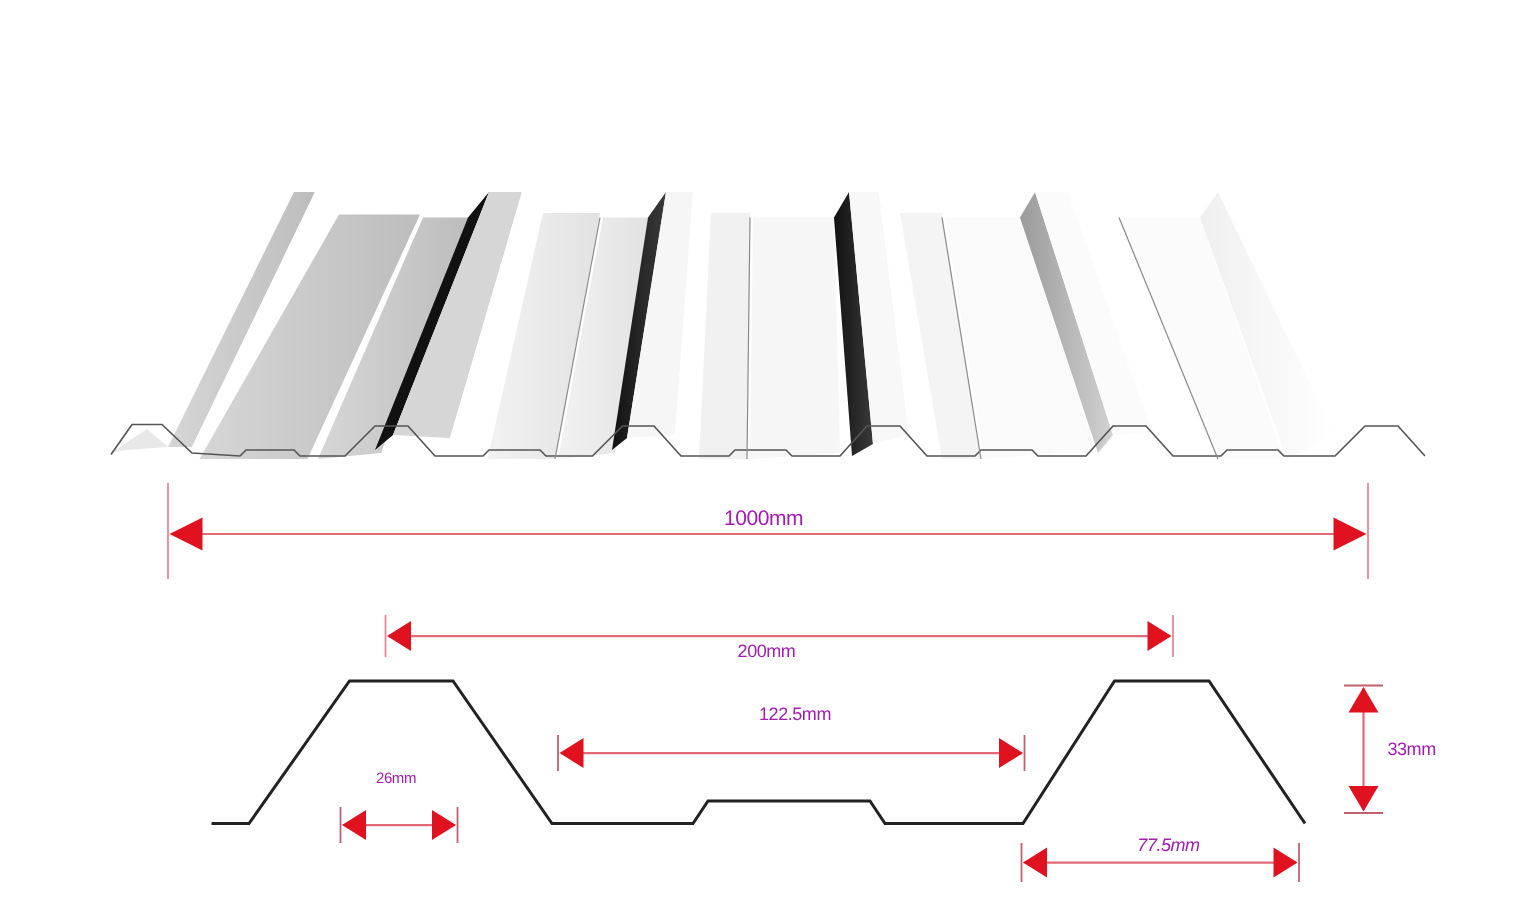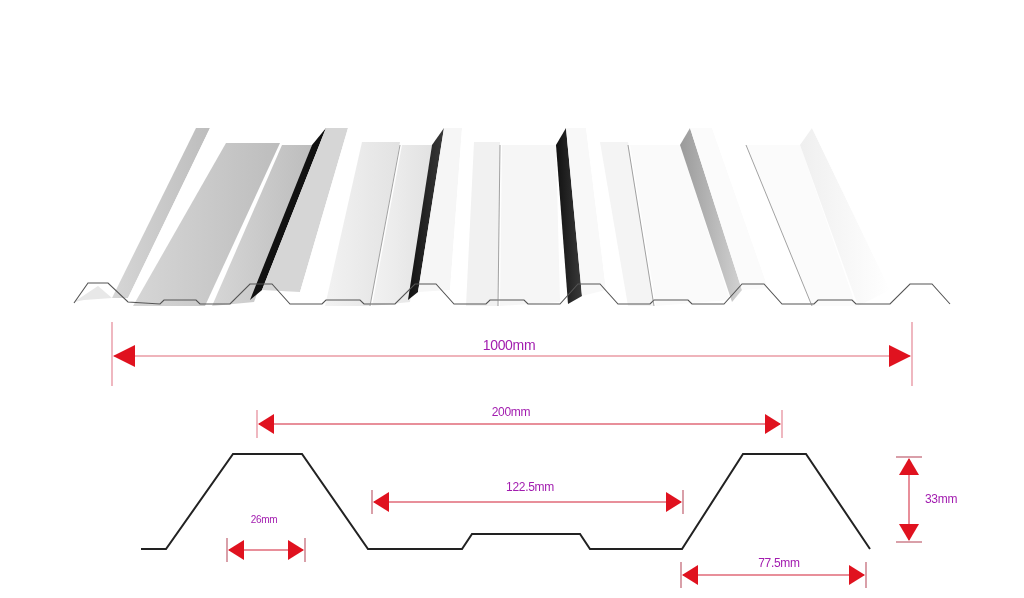--- a/index.html
+++ b/index.html
@@ -169,21 +169,21 @@
     <line x1="896" y1="457" x2="922" y2="457" stroke="#c06070" stroke-width="1.2"></line>
     <line x1="896" y1="542" x2="922" y2="542" stroke="#c06070" stroke-width="1.2"></line>
     <line x1="909" y1="459" x2="909" y2="540" stroke="#e06a78" stroke-width="1.5"></line>
     <polygon points="909,458 899,475 919,475" fill="#e0121f"></polygon>
     <polygon points="909,541 899,524 919,524" fill="#e0121f"></polygon>
   </g>
 </svg>
 
 <div class="dim-label" style="left:509px; top:338px; font-size:14px;">1000mm</div>
 
-<div class="dim-label" style="left:511px; top:406px; font-size:12px;text-align:right;">200mm</div>
+<div class="dim-label" style="left:511px; top:428px; font-size:12px;text-align:right;">200mm</div>
 
-<div class="dim-label" style="left:530px; top:481px; font-size:12px;">122.5mm</div>
+<div class="dim-label" style="left:530px; top:470px; font-size:12px;">122.5mm</div>
 
 <div class="dim-label" style="left:264px; top:515px; font-size:10px;">26mm</div>
 
-<div class="dim-label" style="left:779px; top:557px; font-size:12px;">77.5mm</div>
+<div class="dim-label" style="left:779px; top:557px; font-size:12px;font-style:italic;">77.5mm</div>
 
 <div class="dim-label left-anchored" style="left:925px; top:493px; font-size:12px;">33mm</div>
 
 </body></html>

